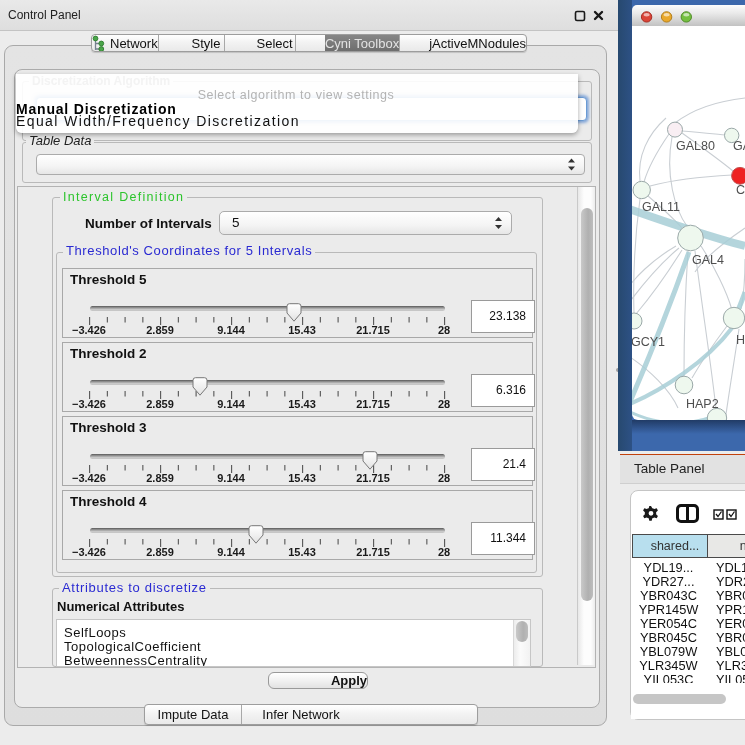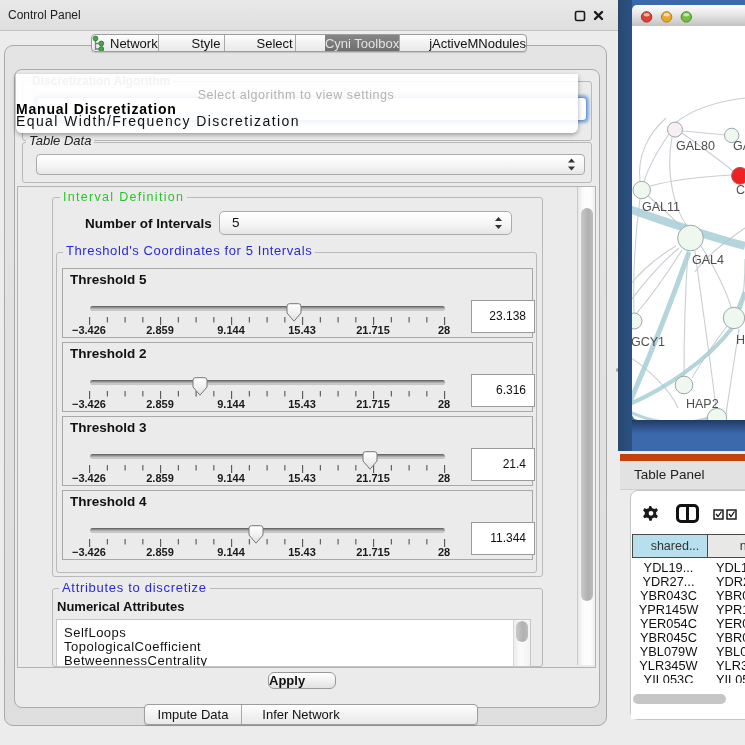--- a/index.html
+++ b/index.html
@@ -198,21 +198,21 @@
 
 <div class="abs group" style="left:52px;top:588px;width:489px;height:77px;"></div>
 <div class="gtitle" style="left:59px;top:582px;color:#2a2ad2;font-size:13px;letter-spacing:0.7px;">Attributes to discretize</div>
 <div class="abs" style="left:57px;top:599px;font-size:13px;font-weight:bold;color:#111;">Numerical Attributes</div>
 <div class="abs" style="left:56px;top:619px;width:473px;height:46px;background:#fff;border:1px solid #c6c6c6;overflow:hidden;">
   <div style="position:absolute;left:7px;top:6px;font-size:13px;letter-spacing:0.5px;color:#111;line-height:14px;">SelfLoops<br>TopologicalCoefficient<br>BetweennessCentrality</div>
   <div style="position:absolute;right:0;top:0;width:16px;height:46px;background:linear-gradient(90deg,#ececec,#fbfbfb 40%,#f2f2f2);border-left:1px solid #d8d8d8;"></div>
   <div class="sbthumb" style="right:2px;top:1px;width:12px;height:21px;"></div>
 </div>
 
-<div class="abs" style="left:268px;top:672px;width:66px;height:15px;border:1px solid #999;border-radius:6px;background:linear-gradient(#ffffff,#f1f1f1 50%,#e2e2e2);text-align:left;line-height:15px;font-size:13px;font-weight:bold;color:#111;">Apply</div>
+<div class="abs" style="left:268px;top:672px;width:66px;height:15px;border:1px solid #999;border-radius:6px;background:linear-gradient(#ffffff,#f1f1f1 50%,#e2e2e2);text-align:right;line-height:15px;font-size:13px;font-weight:bold;color:#111;padding-left:32px;">Apply</div>
 
 <div class="abs" style="left:616px;top:368px;width:4px;height:4px;border-radius:50%;background:#9f9f9f;"></div>
 
 <div class="abs" id="netbg" style="left:618px;top:0;width:127px;height:451px;background:#3c68ac;"></div>
 <div class="abs" style="left:618px;top:0;width:14px;height:451px;background:linear-gradient(90deg,#27496f,#2d5185);"></div>
 
 <div class="abs" style="left:632px;top:5px;width:113px;height:21px;border-radius:5px 0 0 0;background:linear-gradient(#fdfdfd,#e9e9e9 40%,#c2c2c2);border-bottom:1px solid #8f8f8f;"></div>
 <svg class="abs" style="left:638px;top:11px" width="56" height="12" viewBox="0 0 56 12">
  <circle cx="8.6" cy="5.9" r="5.2" fill="#da4437" stroke="#9e241b" stroke-width="0.9"></circle>
  <circle cx="28.6" cy="5.9" r="5.2" fill="#e9a82b" stroke="#ab7713" stroke-width="0.9"></circle>
@@ -271,21 +271,21 @@
   <text x="10" y="185">GAL11</text>
   <text x="60" y="237.5">GAL4</text>
   <text x="-1" y="320">GCY1</text>
   <text x="104" y="318">HAP4</text>
   <text x="54" y="382">HAP2</text>
  </g>
 </svg>
 </div>
 <div class="abs" style="left:632px;top:420px;width:113px;height:14px;background:linear-gradient(rgba(10,22,44,0.55),rgba(10,22,44,0));"></div>
 
-<div class="abs" style="left:620px;top:454px;width:125px;height:28px;background:#e2e2e2;border-top:7px solid #c2410c;border-bottom:1px solid #cfcfcf;">
+<div class="abs" style="left:620px;top:454px;width:125px;height:28px;background:#e2e2e2;border-top:1px solid #c2410c;border-bottom:1px solid #cfcfcf;">
   <span style="position:absolute;left:14px;top:6px;font-size:13.5px;color:#222;">Table Panel</span>
 </div>
 <div class="abs" style="left:630px;top:490px;width:130px;height:228px;background:#fff;border:1px solid #c5c5c5;border-radius:8px 0 0 8px;"></div>
 <div id="tablestuff">
 
  <svg class="abs" style="left:643px;top:506px" width="16" height="16" viewBox="0 0 16 16">
   <path fill="#1a1a1a" d="M8 0 L9.3 2.3 A6 6 0 0 1 11.2 3.1 L13.7 2.3 L13.7 2.3 L14.9 4.4 L13.1 6.2 A6 6 0 0 1 13.1 8.3 L14.9 10.1 L13.7 12.2 L11.2 11.4 A6 6 0 0 1 9.3 12.2 L8.7 14.8 L6.3 14.8 L5.7 12.2 A6 6 0 0 1 3.8 11.4 L1.3 12.2 L0.1 10.1 L1.9 8.3 A6 6 0 0 1 1.9 6.2 L0.1 4.4 L1.3 2.3 L3.8 3.1 A6 6 0 0 1 5.7 2.3 L6.3 0 Z M8 4.9 A2.4 2.4 0 1 0 8 9.7 A2.4 2.4 0 1 0 8 4.9 Z"></path>
  </svg>
  <svg class="abs" style="left:676px;top:504px" width="24" height="20" viewBox="0 0 24 20">
   <rect x="1.5" y="1.5" width="20" height="16" rx="3.5" fill="none" stroke="#111" stroke-width="3"></rect>

